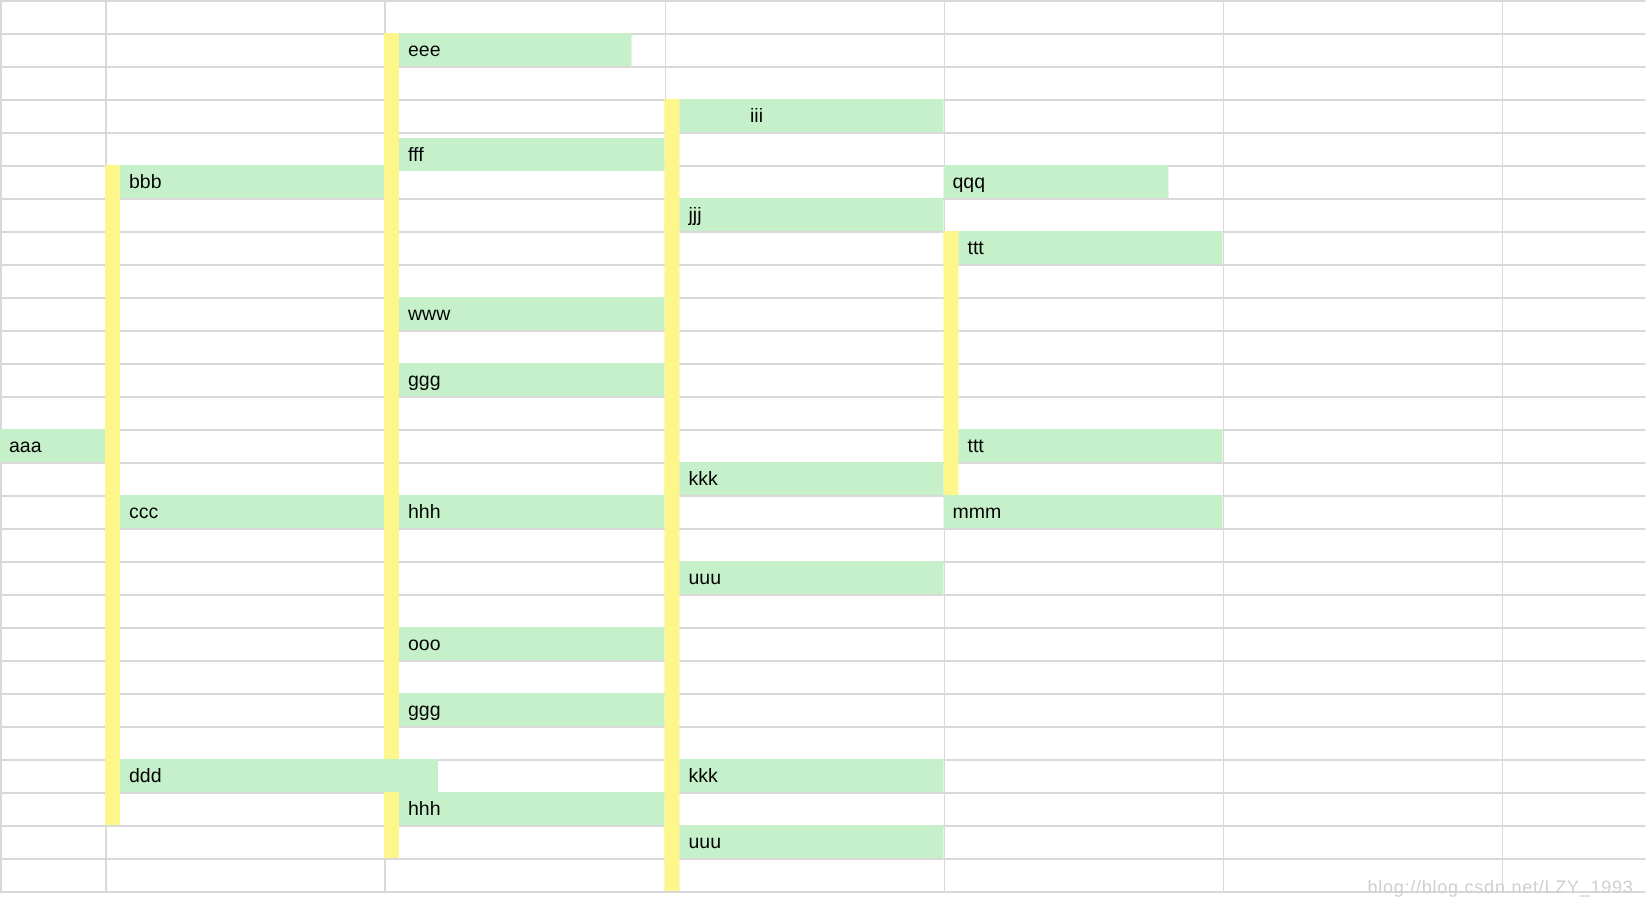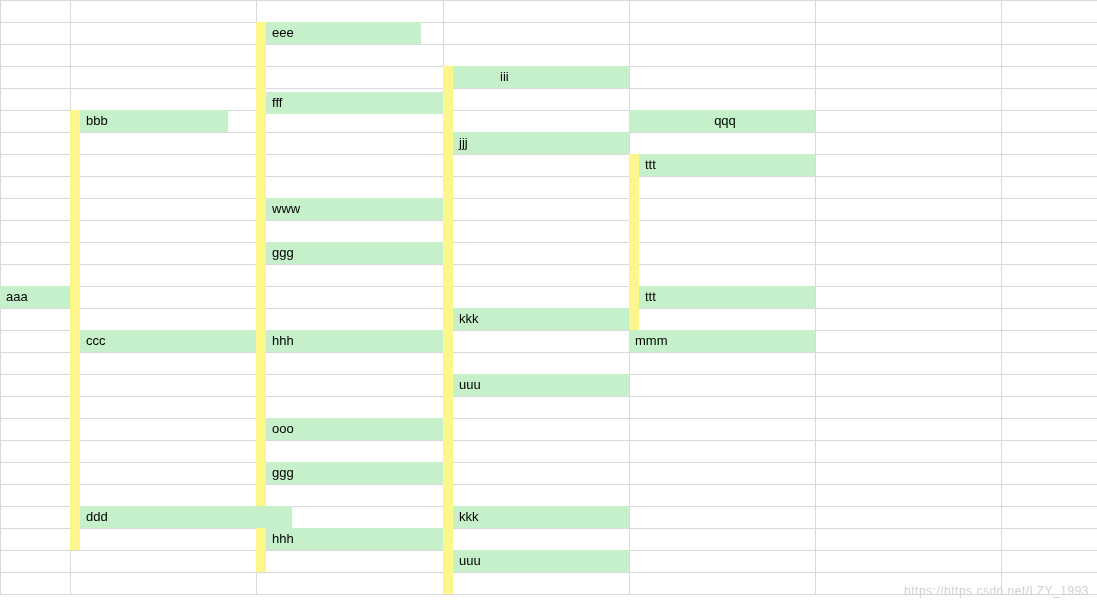--- a/index.html
+++ b/index.html
@@ -141,24 +141,24 @@
       <div class="cell yellow" style="left: 629px; top: 220px; width: 10px; padding-left: 0px;"></div>
       <div class="cell yellow" style="left: 629px; top: 242px; width: 10px; padding-left: 0px;"></div>
       <div class="cell yellow" style="left: 629px; top: 264px; width: 10px; padding-left: 0px;"></div>
       <div class="cell yellow" style="left: 629px; top: 286px; width: 10px; padding-left: 0px;"></div>
       <div class="cell yellow" style="left: 629px; top: 308px; width: 10px; padding-left: 0px;"></div>
       <div class="cell yellow" style="left: 256px; top: 22px; width: 10px; padding-left: 0px;"></div>
       <div class="cell green" style="left: 266px; top: 22px; width: 155px;">eee</div>
       <div class="cell yellow" style="left: 443px; top: 66px; width: 10px; padding-left: 0px;"></div>
       <div class="cell green" style="left: 453px; top: 66px; width: 176px; padding-left: 47px;">iii</div>
       <div class="cell yellow" style="left: 70px; top: 110px; width: 10px; padding-left: 0px;"></div>
-      <div class="cell green" style="left: 80px; top: 110px; width: 148px;">bbb</div>
+      <div class="cell green" style="left: 80px; top: 110px; width: 176px;">bbb</div>
       <div class="cell yellow" style="left: 256px; top: 110px; width: 10px; padding-left: 0px;"></div>
       <div class="cell green" style="left: 266px; top: 92px; width: 177px;">fff</div>
-      <div class="cell green" style="left: 629px; top: 110px; width: 186px; text-align: center;">qqq</div>
+      <div class="cell green" style="left: 629px; top: 110px; width: 150px;">qqq</div>
       <div class="cell yellow" style="left: 443px; top: 132px; width: 10px; padding-left: 0px;"></div>
       <div class="cell green" style="left: 453px; top: 132px; width: 176px;">jjj</div>
       <div class="cell yellow" style="left: 629px; top: 154px; width: 10px; padding-left: 0px;"></div>
       <div class="cell green" style="left: 639px; top: 154px; width: 176px;">ttt</div>
       <div class="cell yellow" style="left: 256px; top: 198px; width: 10px; padding-left: 0px;"></div>
       <div class="cell green" style="left: 266px; top: 198px; width: 177px;">www</div>
       <div class="cell yellow" style="left: 256px; top: 242px; width: 10px; padding-left: 0px;"></div>
       <div class="cell green" style="left: 266px; top: 242px; width: 177px;">ggg</div>
       <div class="cell green" style="left: 0px; top: 286px; width: 70px;">aaa</div>
       <div class="cell yellow" style="left: 629px; top: 286px; width: 10px; padding-left: 0px;"></div>
@@ -178,14 +178,14 @@
       <div class="cell green" style="left: 266px; top: 462px; width: 177px;">ggg</div>
       <div class="cell yellow" style="left: 70px; top: 506px; width: 10px; padding-left: 0px;"></div>
       <div class="cell green" style="left: 80px; top: 506px; width: 212px;">ddd</div>
       <div class="cell yellow" style="left: 443px; top: 506px; width: 10px; padding-left: 0px;"></div>
       <div class="cell green" style="left: 453px; top: 506px; width: 176px;">kkk</div>
       <div class="cell yellow" style="left: 256px; top: 528px; width: 10px; padding-left: 0px;"></div>
       <div class="cell green" style="left: 266px; top: 528px; width: 177px;">hhh</div>
       <div class="cell yellow" style="left: 443px; top: 550px; width: 10px; padding-left: 0px;"></div>
       <div class="cell green" style="left: 453px; top: 550px; width: 176px;">uuu</div>
     </div>
-  <div class="watermark">https://https.csdn.net/LZY_1993</div>
+  <div class="watermark">blog://blog.csdn.net/LZY_1993</div>
 </div>
 
 </body></html>

